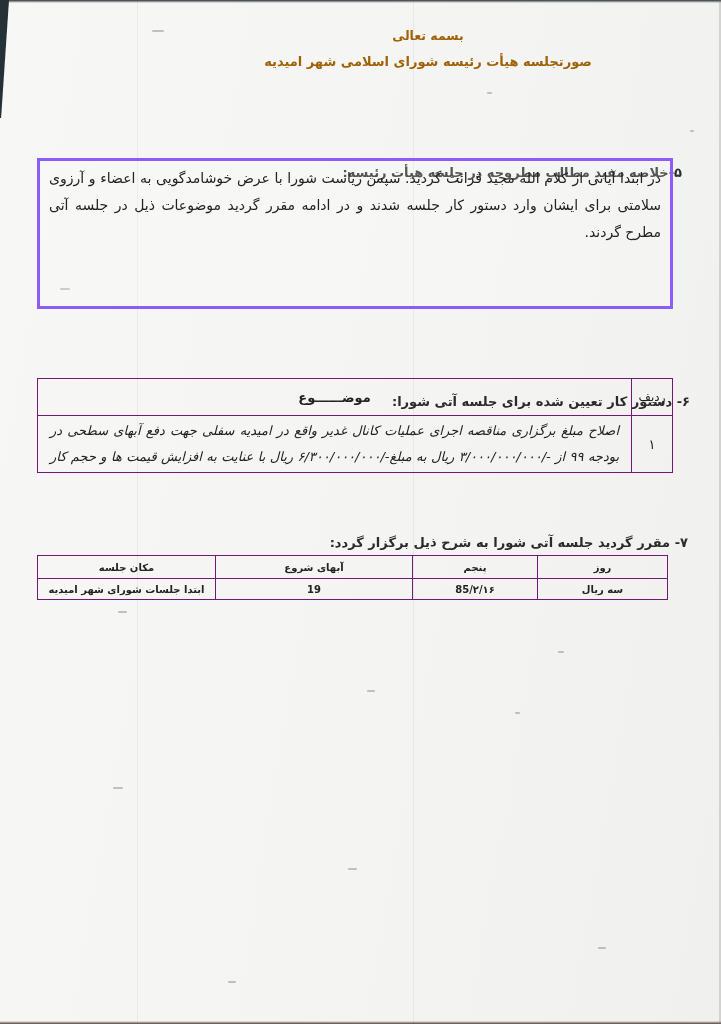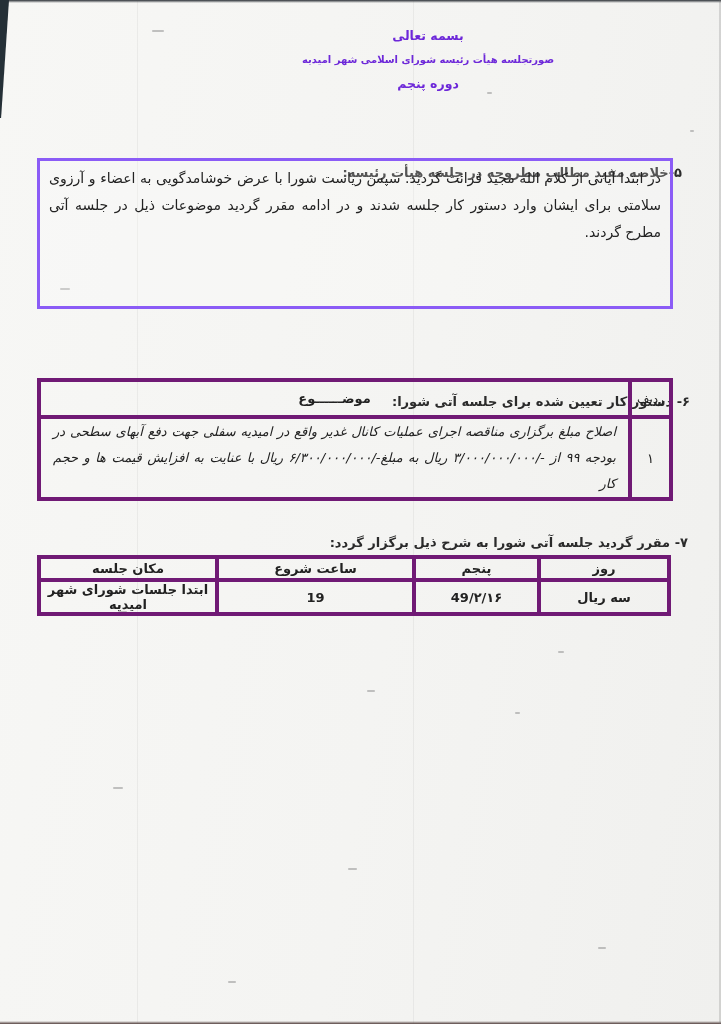--- a/index.html
+++ b/index.html
@@ -22,54 +22,54 @@
   .edge-bottom{ position:absolute; bottom:0; left:0; width:721px; height:3px;
                 background:linear-gradient(rgba(83,64,62,0),#53403e); }
   .edge-right { position:absolute; top:0; right:0; width:2px; height:1024px;
                 background:rgba(120,120,120,.25); }
   .fold { position:absolute; top:0; bottom:0; width:1px; background:rgba(90,90,90,.07); }
   .fold.f1 { left:137px; }
   .fold.f2 { left:413px; }
   .speck { position:absolute; height:2px; background:#8a8a8a; opacity:.5; border-radius:1px; }
 
   .hdr { position:absolute; top:28px; left:208px; width:440px; text-align:center;
-         font-weight:bold; color:#6d28d9; direction:rtl; }
+         font-weight:bold; color:#a16207; direction:rtl; }
   .hdr .l1 { font-size:12.5px; margin-bottom:11px; }
-  .hdr .l2 { font-size:10px;   margin-bottom:11px; }
+  .hdr .l2 { font-size:13px;   margin-bottom:11px; }
   .hdr .l3 { font-size:12.5px; }
 
   .sec-heading { position:absolute; direction:rtl; text-align:right;
                  font-weight:bold; font-size:13px; color:#2b2b2b; white-space:nowrap;margin-top:32px; }
   #h5 { top:133px; right:39px; }
   #h6 { top:362px; right:31px; }
   #h7 { top:503px; right:33px; }
 
   .box5 { position:absolute; left:37px; top:158px; width:636px; height:151px;
           border:3px solid #8b5cf6; padding:4px 9px 0 9px; direction:rtl;
           background:rgba(255,255,255,.2); }
   .box5 p { font-size:14px; line-height:27px; text-align:justify; color:#222; }
 
   table { border-collapse:collapse; position:absolute; direction:rtl;
           table-layout:fixed; color:#222; }
-  th, td { border:4px solid #701a75; }
+  th, td { border:1px solid #701a75; }
 
   #t6 { left:37px; top:378px; width:636px; }
   #t6 .col-no  { width:41px; }
   #t6 thead tr { height:37px; }
   #t6 tbody tr { height:57px; }
   #t6 th { font-weight:bold; font-size:13px; text-align:center; }
   #t6 th.h-no { font-weight:normal; font-size:12px; }
   #t6 td.c-no { text-align:center; font-size:13px; }
   #t6 td.c-subject { padding:0 12px; font-size:13px; line-height:26px;
                      text-align:justify; text-align-last:justify;font-style:italic; }
 
   #t7 { left:37px; top:555px; width:630px; }
   #t7 thead tr { height:23px; }
   #t7 tbody tr { height:21px; }
-  #t7 th, #t7 td { font-weight:bold; font-size:13px; text-align:center; }
+  #t7 th, #t7 td { font-weight:bold; font-size:10px; text-align:center; }
   #t7 .col-day { width:130px; } #t7 .col-date { width:125px; }
   #t7 .col-time { width:197px; } #t7 .col-loc { width:178px; }
 </style>
 </head>
 <body>
 
 <div class="paper"></div>
 
 <div class="edge-top"></div>
 <div class="edge-left-wedge"></div>
@@ -87,21 +87,20 @@
 <div class="speck" style="left:367px;top:690px;width:8px"></div>
 <div class="speck" style="left:515px;top:712px;width:5px"></div>
 <div class="speck" style="left:113px;top:787px;width:10px"></div>
 <div class="speck" style="left:348px;top:868px;width:9px"></div>
 <div class="speck" style="left:598px;top:947px;width:8px"></div>
 <div class="speck" style="left:228px;top:981px;width:8px"></div>
 
 <div class="hdr">
   <div class="l1">بسمه تعالی</div>
   <div class="l2">صورتجلسه هیأت رئیسه شورای اسلامی شهر امیدیه</div>
-  <div class="l3">دوره پنجم</div>
 </div>
 
 <div id="h5" class="sec-heading">۵-خلاصه مفید مطالب مطروحه در جلسه هیأت رئیسه:</div>
 
 <div class="box5">
   <p>در ابتدا آیاتی از کلام الله مجید قرائت گردید. سپس ریاست شورا با عرض خوشامدگویی به اعضاء و آرزوی سلامتی برای ایشان وارد دستور کار جلسه شدند و در ادامه مقرر گردید موضوعات ذیل در جلسه آتی مطرح گردند.</p>
 </div>
 
 <div id="h6" class="sec-heading">۶- دستور کار تعیین شده برای جلسه آتی شورا:</div>
 
@@ -130,25 +129,25 @@
   <colgroup>
       <col class="col-day">
       <col class="col-date">
       <col class="col-time">
       <col class="col-loc">
     </colgroup>
   <thead>
     <tr>
       <th>روز</th>
       <th>پنجم</th>
-      <th>ساعت شروع</th>
+      <th>آبهای شروع</th>
       <th>مکان جلسه</th>
     </tr>
   </thead>
   <tbody>
     <tr>
       <td>سه ریال</td>
-      <td>49/۲/۱۶</td>
+      <td>85/۲/۱۶</td>
       <td>19</td>
       <td>ابتدا جلسات شورای شهر امیدیه</td>
     </tr>
   </tbody>
 </table>
 
 </body></html>

